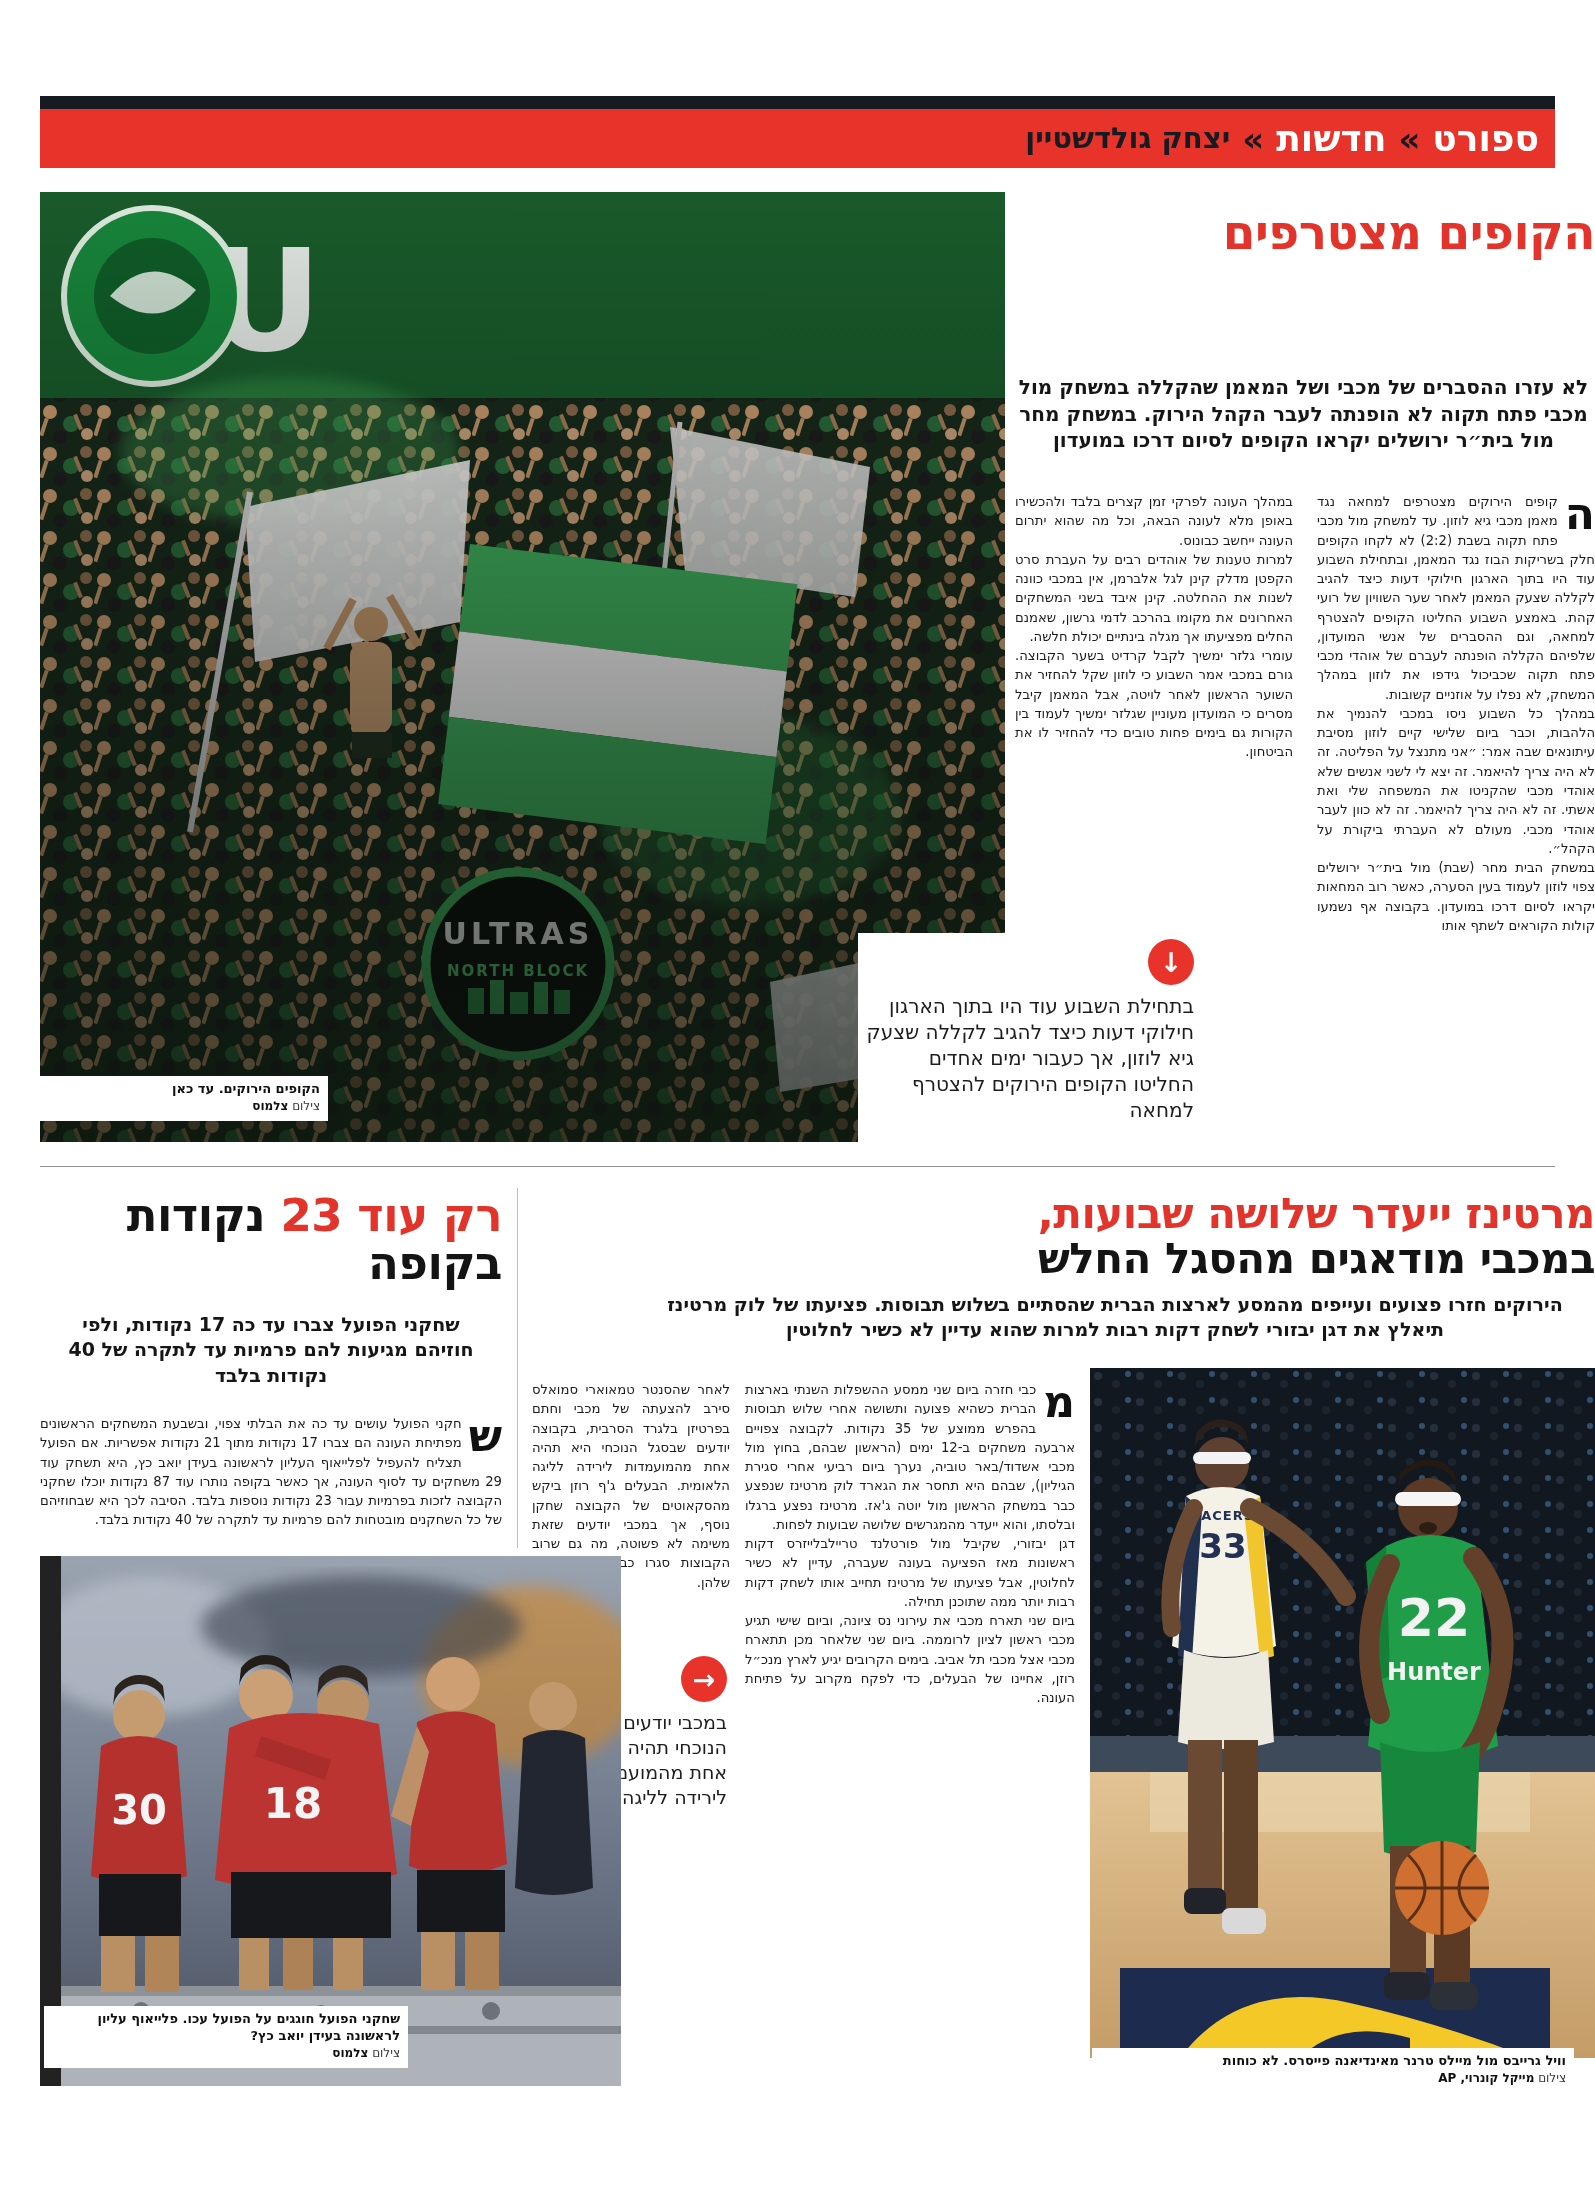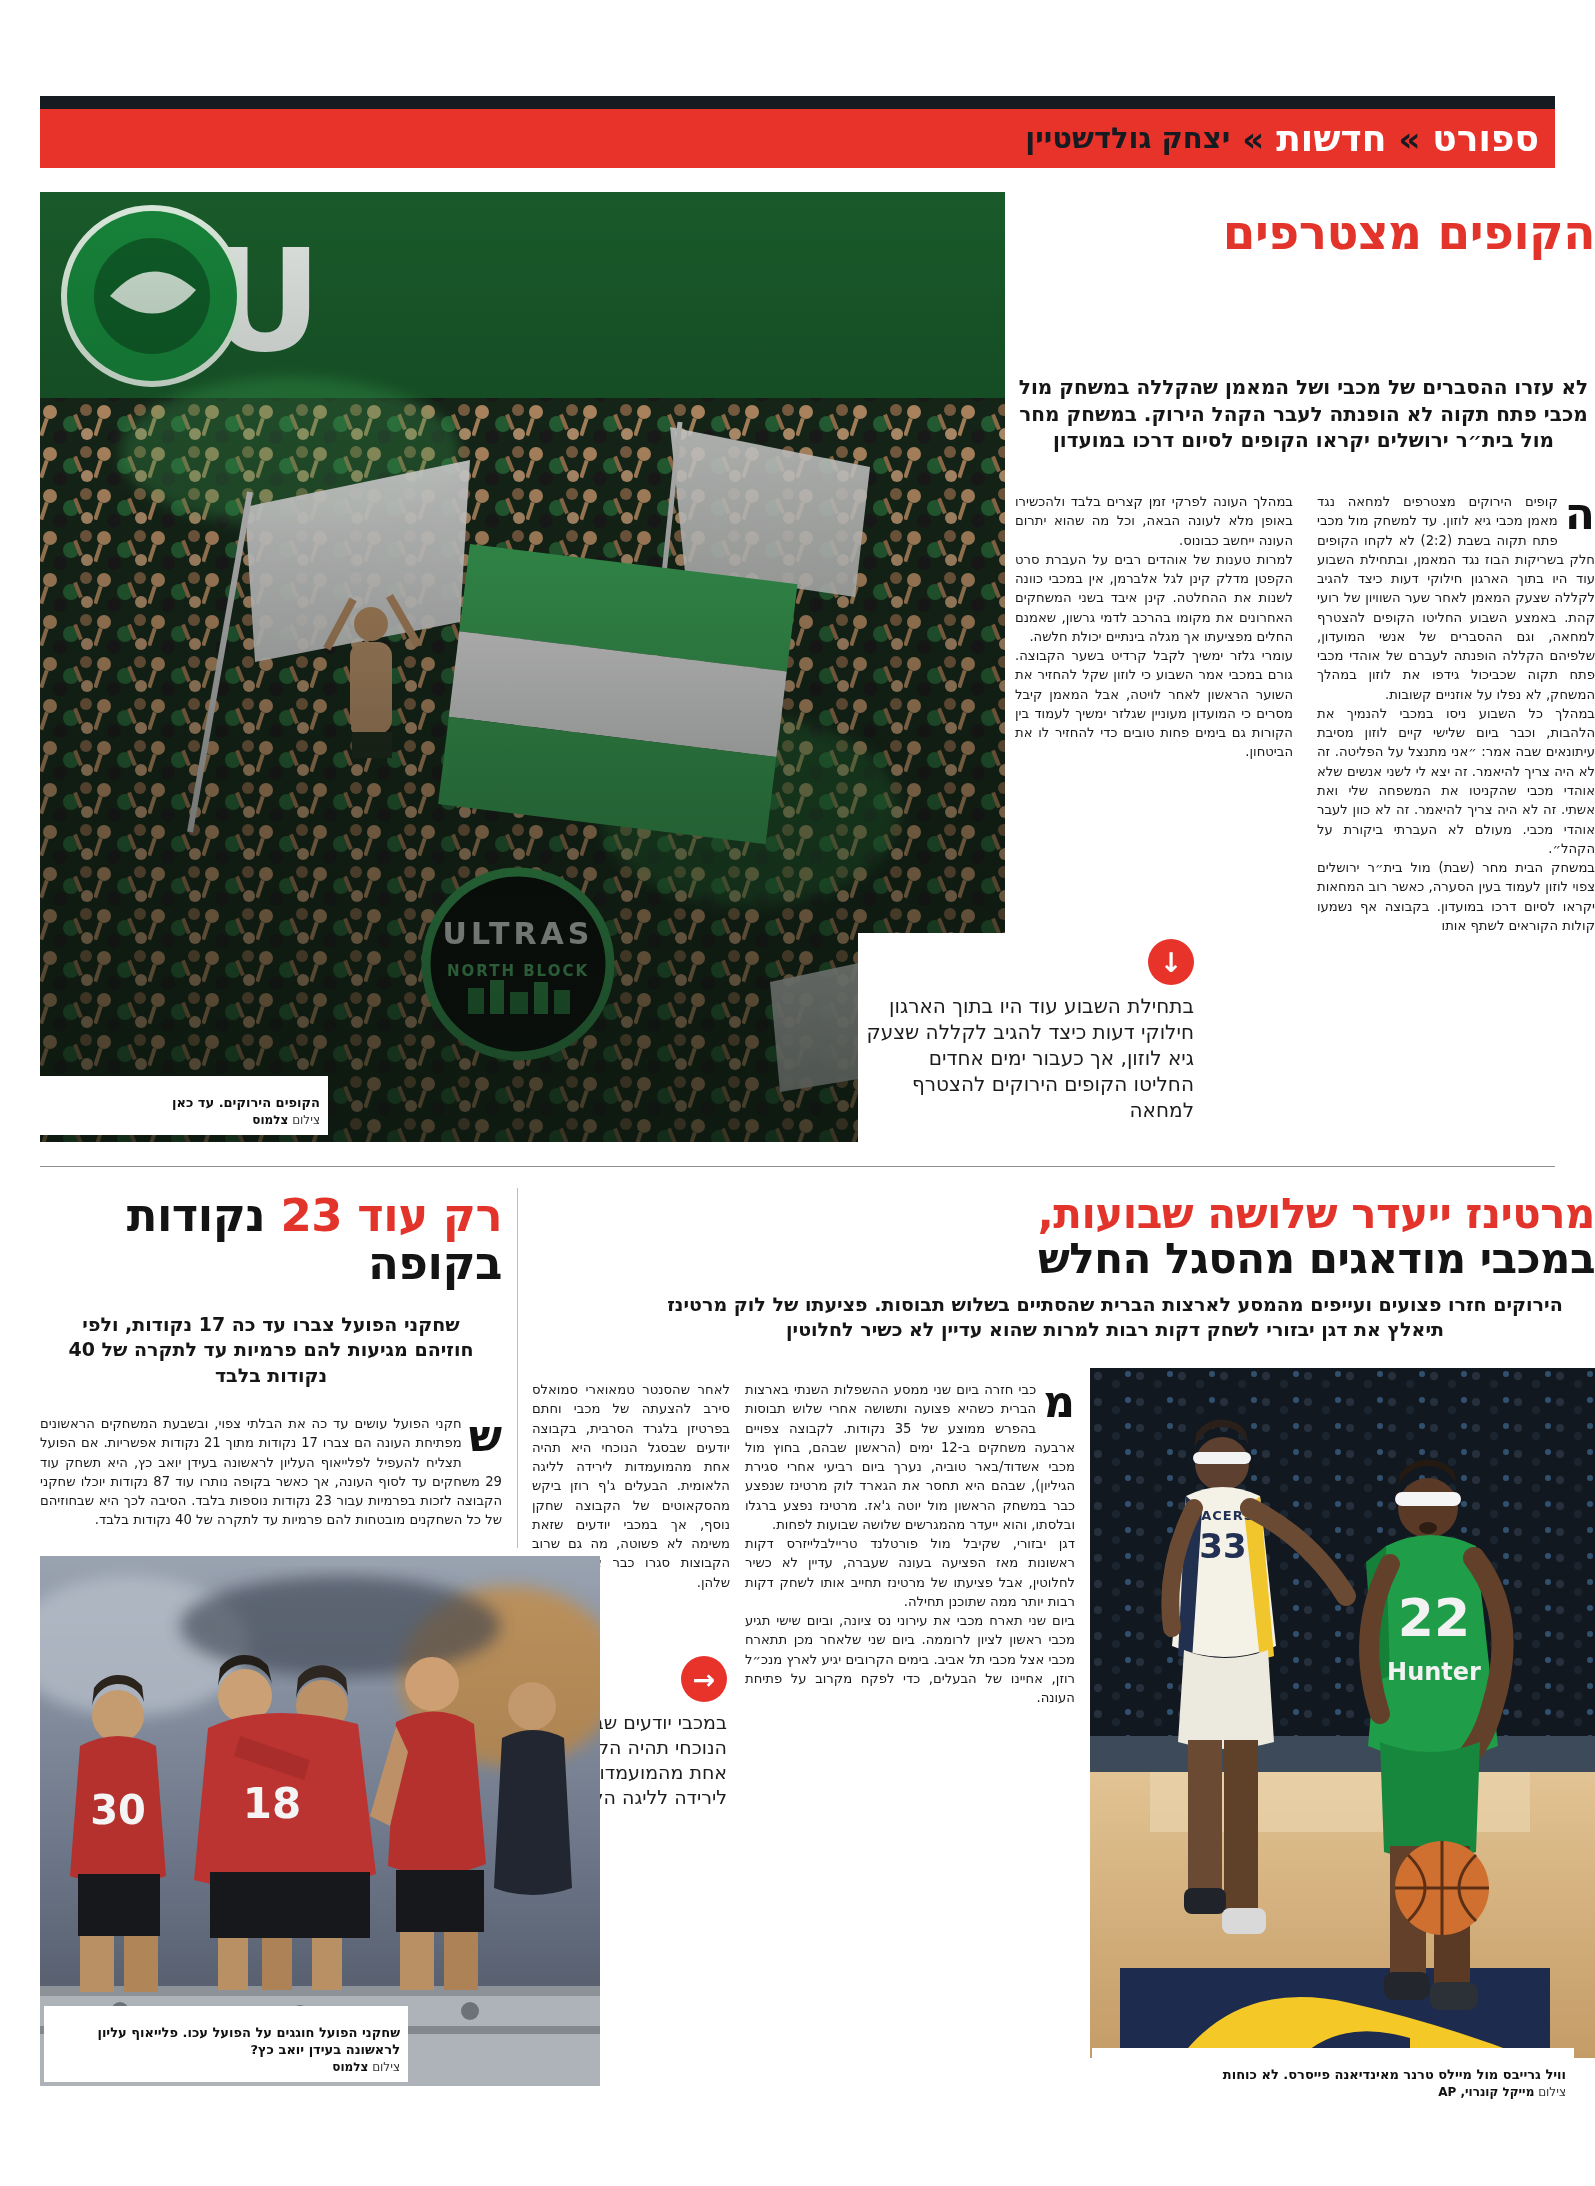--- a/index.html
+++ b/index.html
@@ -46,25 +46,25 @@
   .qcircle{width:46px;height:46px;border-radius:50%;background:#e8332b;color:#fff;display:flex;
            align-items:center;justify-content:center;font-size:27px;font-weight:bold;}
   .pull{font-size:20px;line-height:1.3;color:#1d1d1d;text-align:right;}
   .pull-narrow{font-size:19px;line-height:1.32;}
   
   .rule-h{left:40px;top:1166px;width:1515px;height:0;border-top:1px solid #8f8f8f;}
   .rule-v{left:517px;top:1188px;width:0;height:360px;border-right:1px solid #bdbdbd;}
   
   .photo{overflow:hidden;background:#222;}
   .photo svg{display:block;width:100%;height:100%;}
-  .caption{background:#fff;padding:19px 8px 6px;font-size:13px;font-weight:bold;line-height:1.3;color:#101010;}
+  .caption{background:#fff;padding:5px 8px 6px;font-size:13px;font-weight:bold;line-height:1.3;color:#101010;}
   .credit{font-weight:normal;color:#3a3a3a;font-size:12px;}
   .credit .cname{font-weight:bold;color:#101010;}
   .a1-caption{left:40px;top:1076px;width:272px;}
-  .soccer-photo{left:40px;top:1556px;width:560px;height:530px;}
+  .soccer-photo{left:40px;top:1556px;width:560px;height:530px;padding-left:21px;}
   .soccer-caption{left:44px;top:2006px;width:348px;}
   .a1-photo{left:40px;top:192px;width:965px;height:950px;}
   .bb-photo{left:1090px;top:1368px;width:505px;height:690px;}
   .bb-caption{left:1092px;top:2048px;width:466px;}
 </style>
 </head>
 <body>
 
 <div class="page">
 

